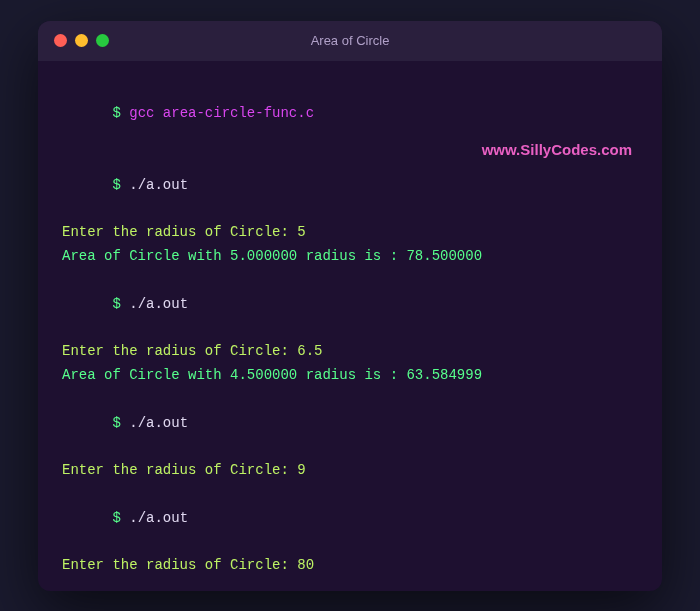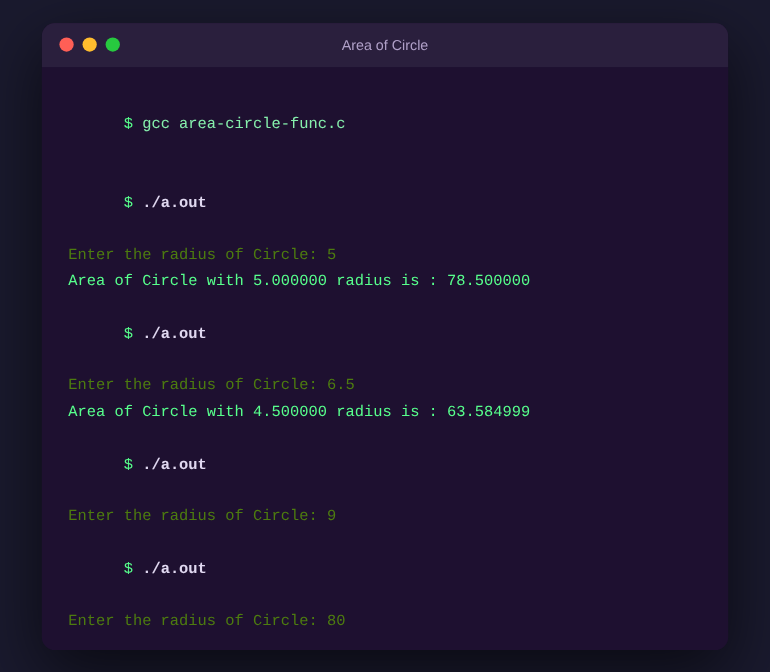--- a/index.html
+++ b/index.html
@@ -82,30 +82,29 @@
       font-size: 14px;
       line-height: 1.7;
       white-space: pre;
     }
 
     .prompt-dollar {
       color: #57ff8c;
     }
 
     .cmd-text {
-      color: #86efac;
+      color: #d946ef;
     }
 
     .cmd-text-white {
       color: #e0d8f0;
-      font-weight: bold;
     }
 
     .input-label {
-      color: #4d7c0f;
+      color: #bef264;
     }
 
     .output-text {
       color: #57ff8c;
     }
 
     .watermark {
       position: absolute;
       right: 30px;
       top: 80px;
@@ -123,20 +122,21 @@
   <div class="title-bar">
     <div class="traffic-lights">
       <div class="traffic-light tl-close"></div>
       <div class="traffic-light tl-minimize"></div>
       <div class="traffic-light tl-maximize"></div>
     </div>
     <span class="title-text">Area of Circle</span>
   </div>
 
   <div class="terminal-body">
+    <div class="watermark">www.SillyCodes.com</div>
 
     <div class="terminal-line">
       <span class="prompt-dollar">$ </span><span class="cmd-text">gcc area-circle-func.c</span>
     </div>
 
     <div class="terminal-line">
       <span class="prompt-dollar">$ </span><span class="cmd-text-white">./a.out</span>
     </div>
 
     <div class="terminal-line input-label">Enter the radius of Circle: 5</div>

